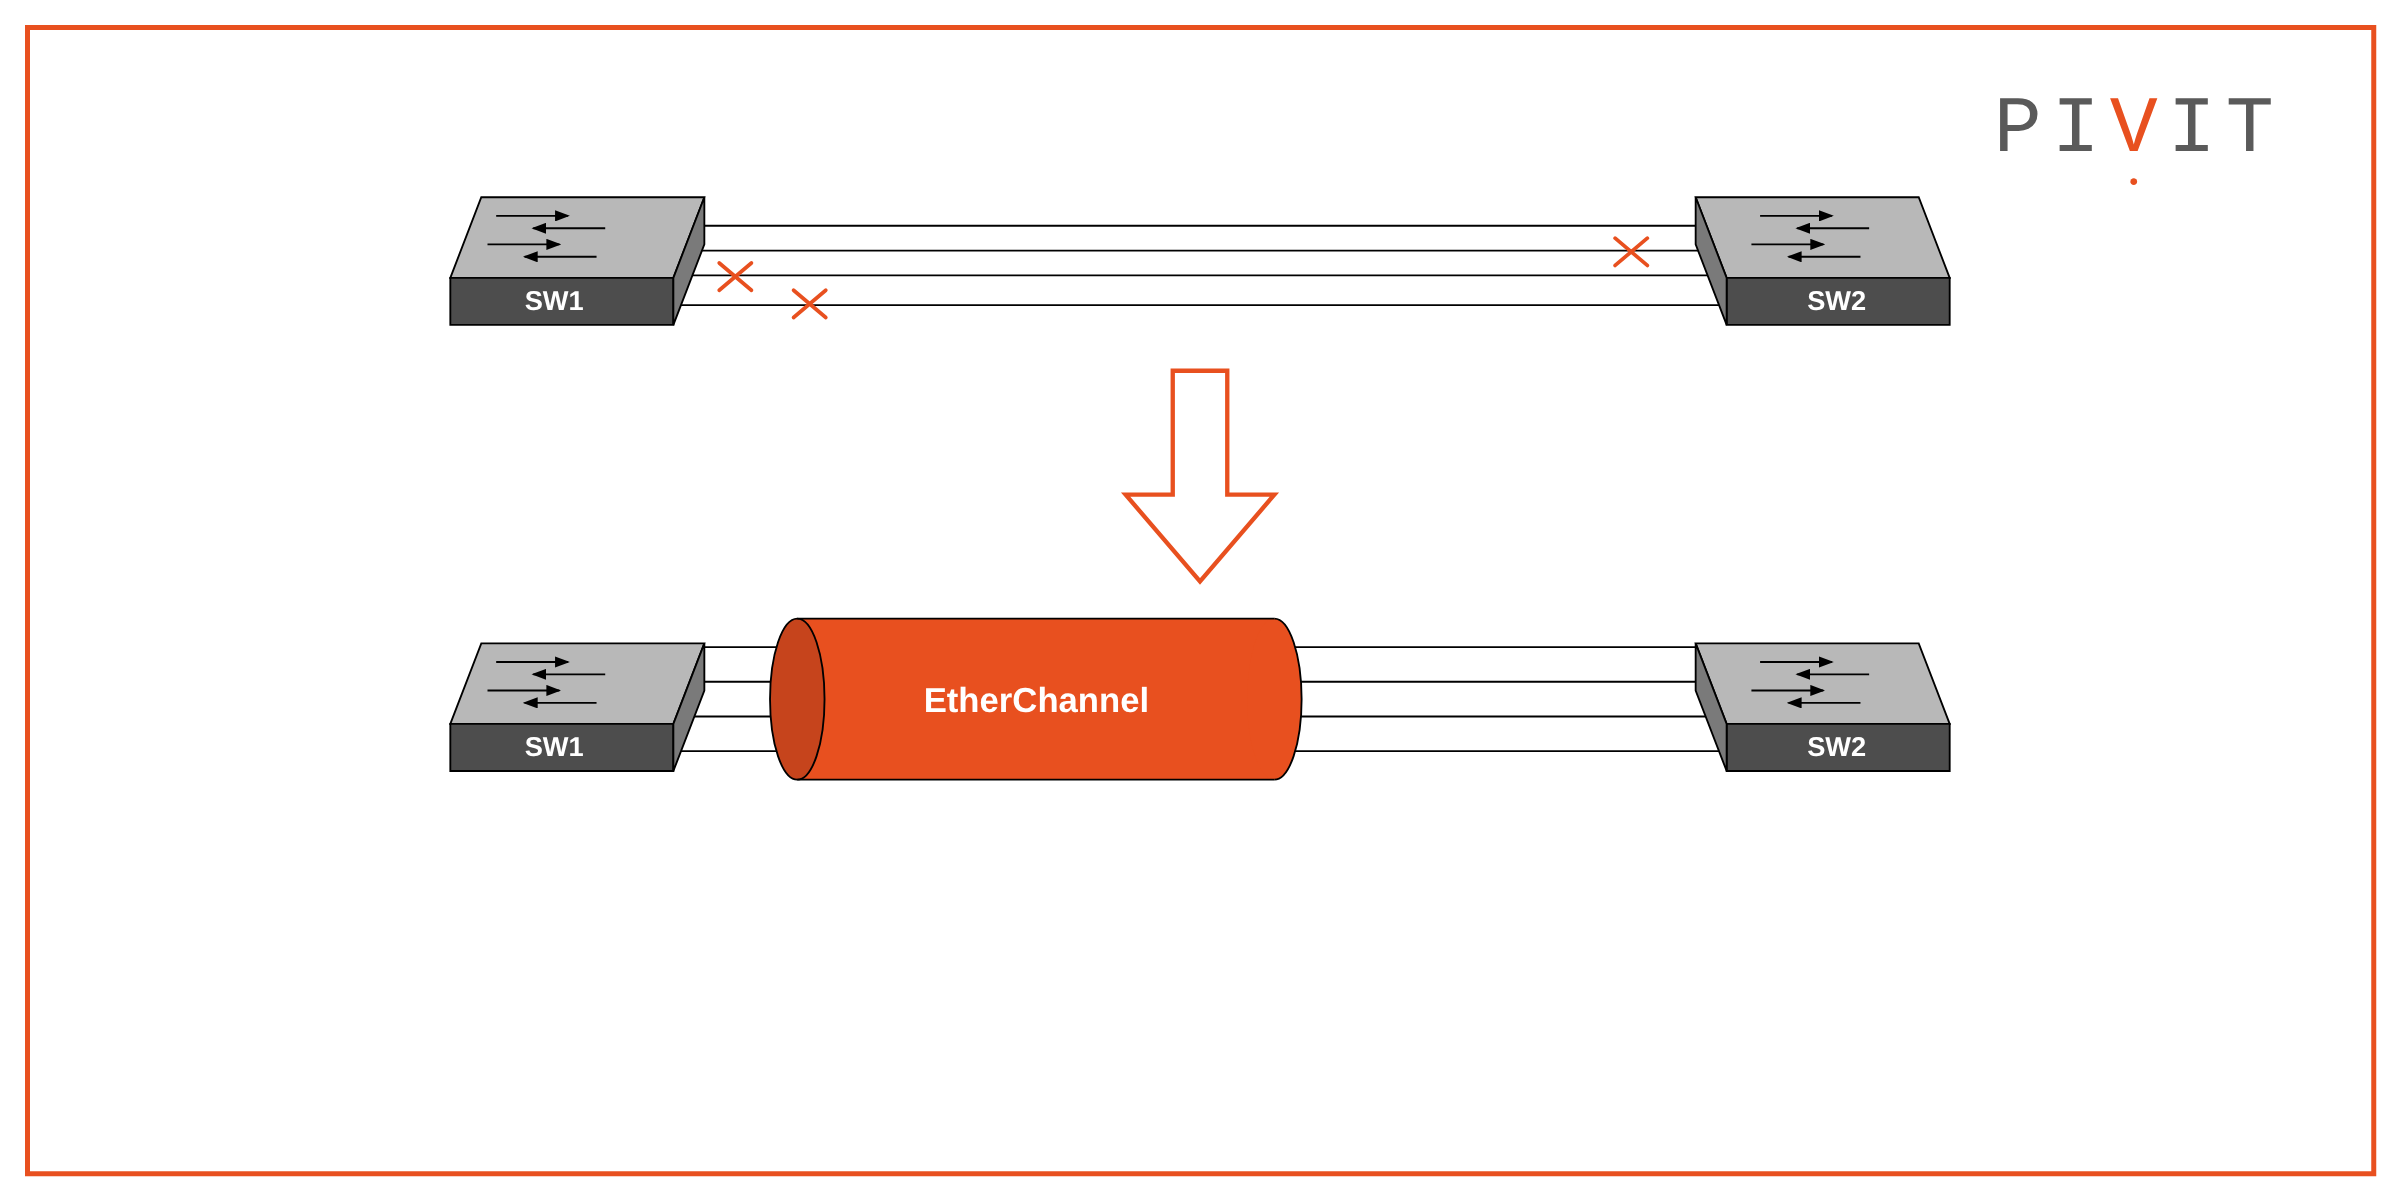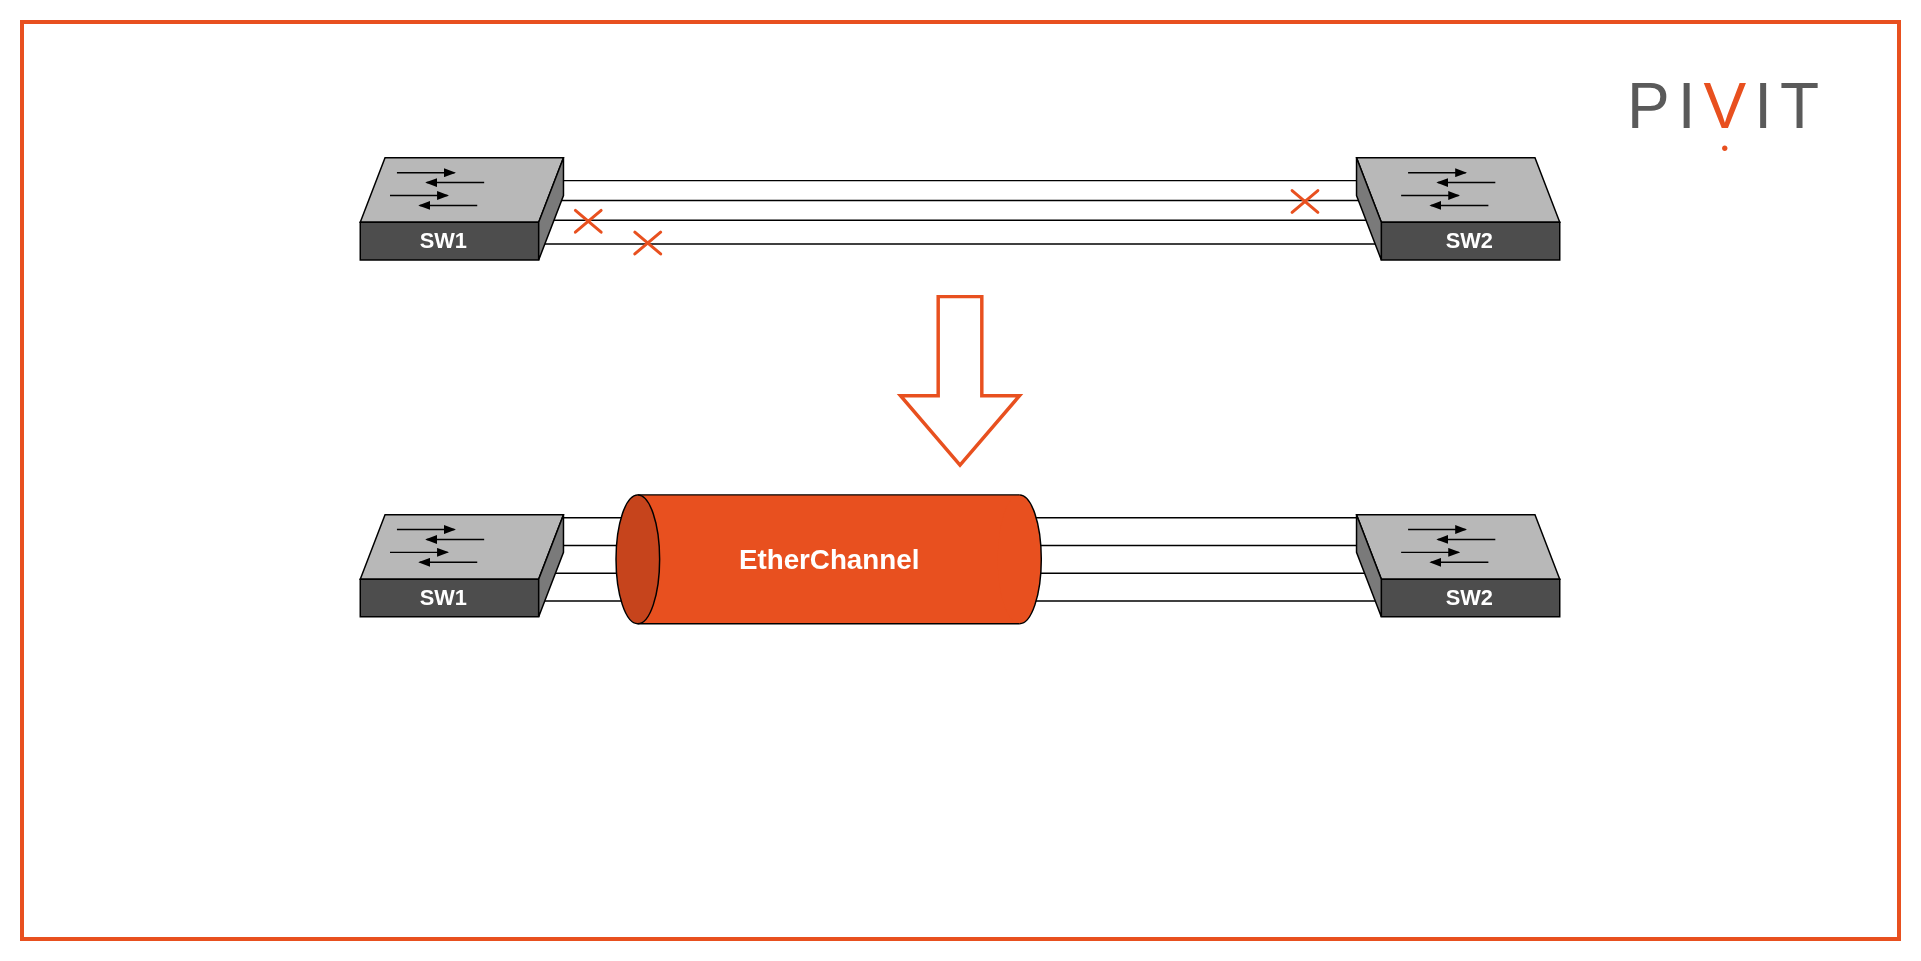--- a/index.html
+++ b/index.html
@@ -20,21 +20,21 @@
       background: #fff;
     }
     .logo {
       position: absolute;
       top: 45px;
       right: 70px;
       font-size: 64px;
       font-weight: 400;
       letter-spacing: 8px;
       color: #5A5A5A;
-      font-family: Liberation Sans, sans-serif;
+      font-family: Liberation Mono, monospace;
     }
     .logo .orange { color: #E8501F; position: relative; }
     .logo .dot {
       color: #E8501F;
       position: absolute;
       bottom: -18px;
       left: 50%;
       transform: translateX(-50%);
       font-size: 20px;
     }

